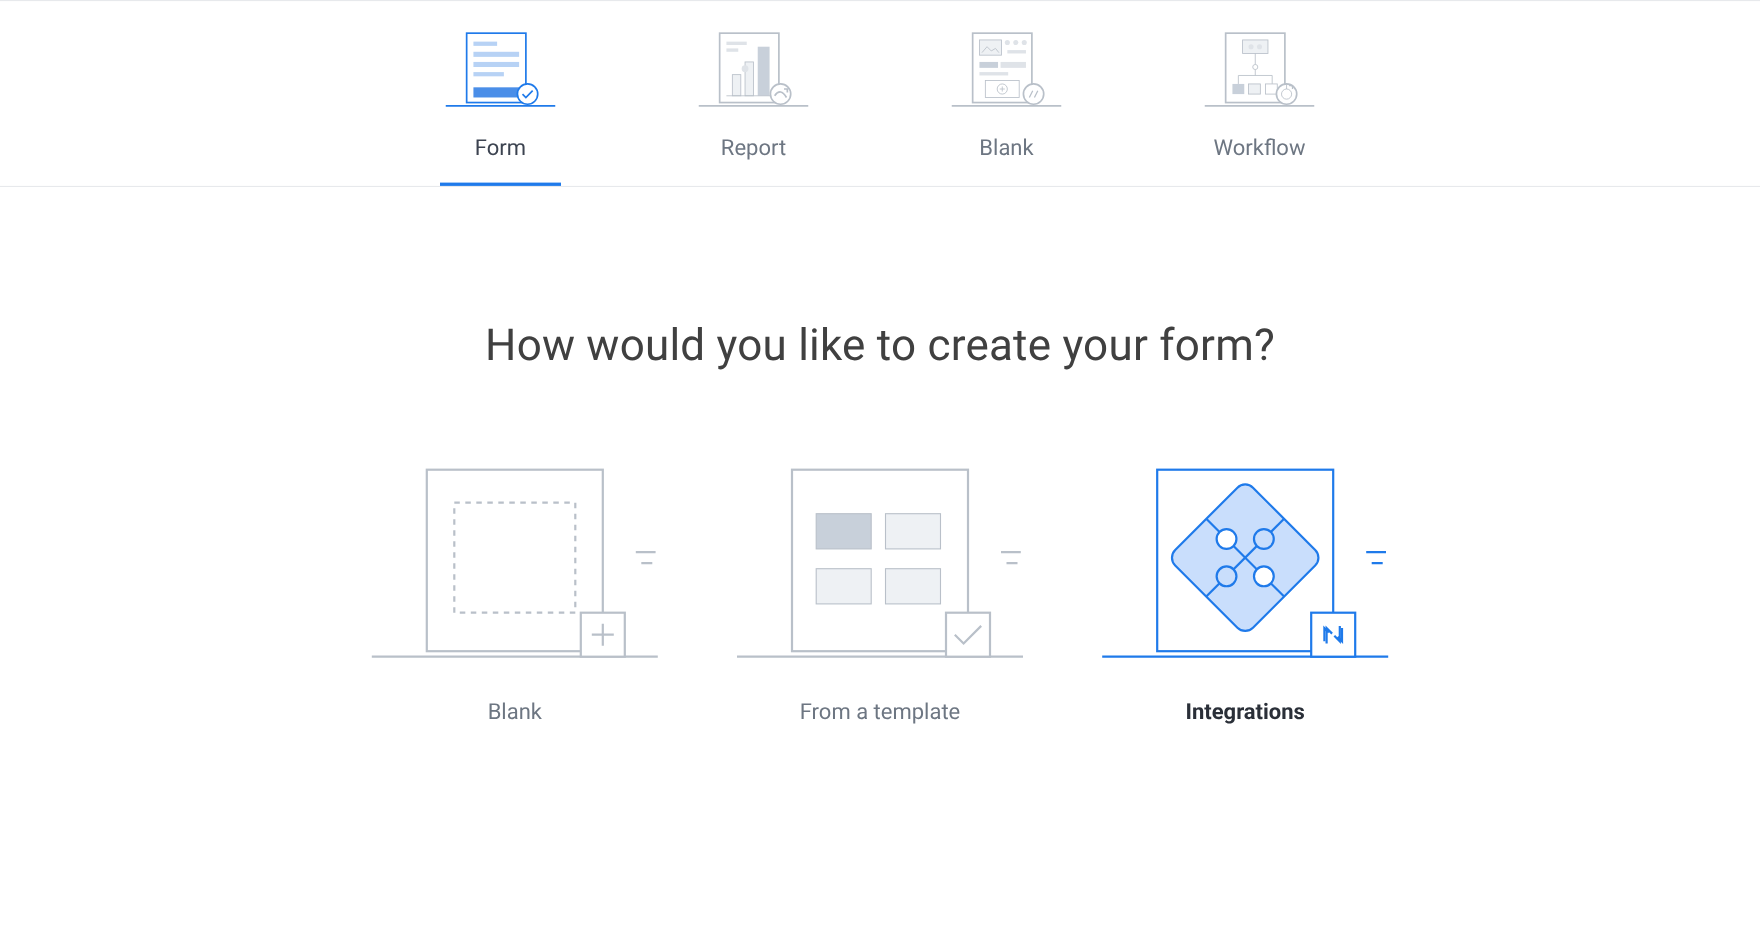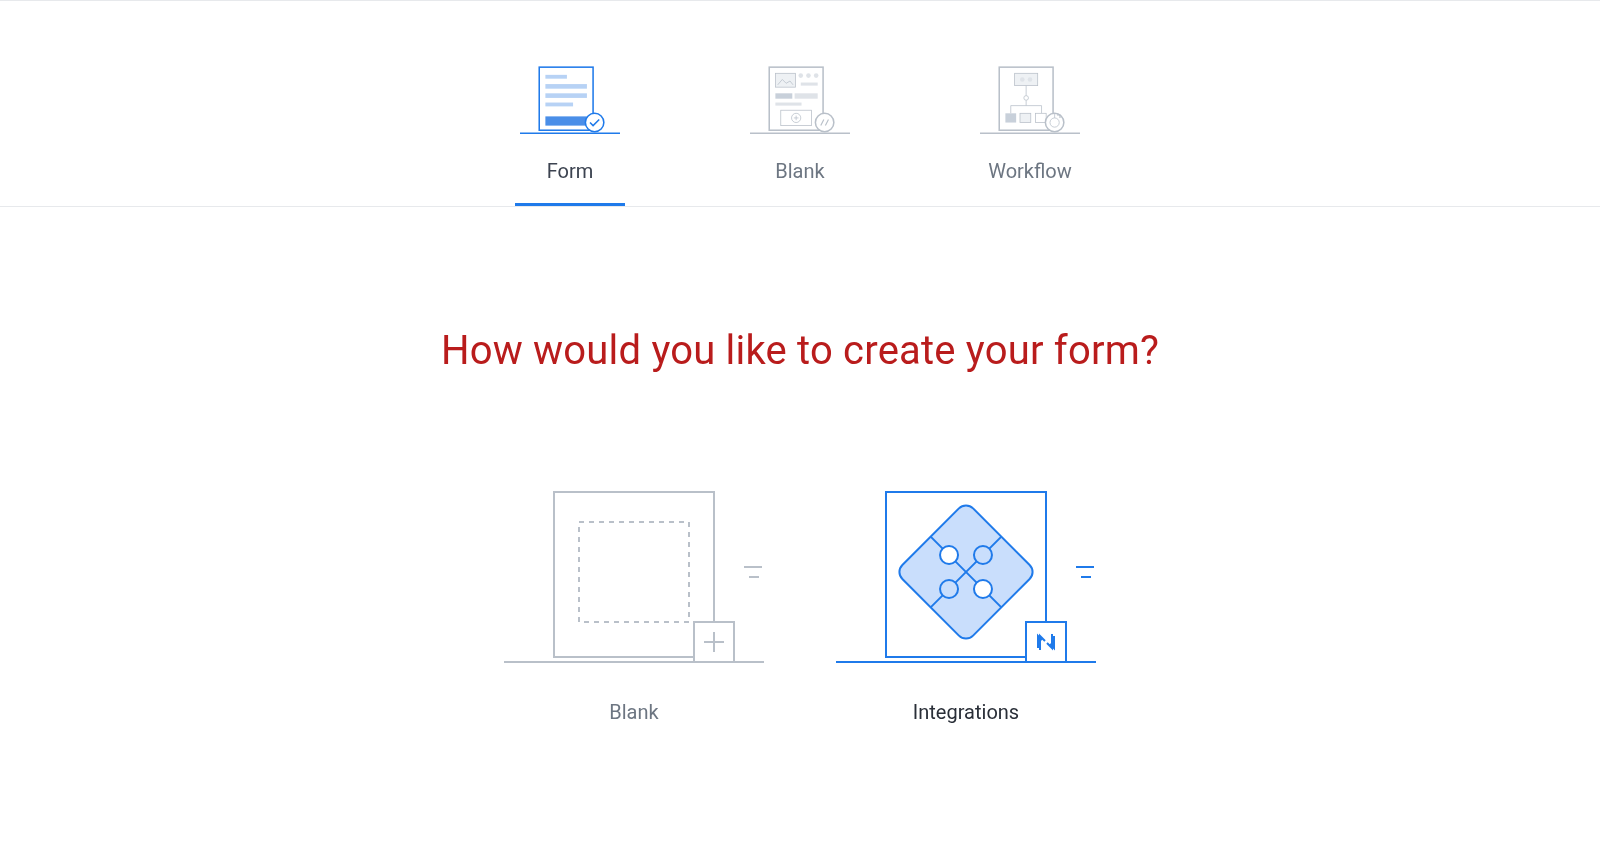--- a/index.html
+++ b/index.html
@@ -7,21 +7,21 @@
     font-family: -apple-system, BlinkMacSystemFont, "Segoe UI", Roboto, Helvetica, Arial, sans-serif;
     background: #fff;
     color: #333;
     width: 1600px;
     height: 850px;
     overflow: hidden;
   }
   .topbar {
     border-top: 1px solid #e7e9ec;
     border-bottom: 1px solid #e7e9ec;
-    height: 207px;
+    height: 170px;
     display: flex;
     justify-content: center;
     align-items: flex-end;
     gap: 120px;
     padding-bottom: 0;
   }
   .tab {
     display: flex;
     flex-direction: column;
     align-items: center;
@@ -39,45 +39,45 @@
   }
   .tab.active .label { color: #3c4350; }
   .tab svg { width: 100px; height: 80px; display:block; }
 
   .content {
     padding-top: 120px;
     text-align: center;
   }
   .heading {
     font-size: 40px;
-    color: #b91c1c;
+    color: #404040;
     font-weight: 400;
     letter-spacing: 0.2px;
-    margin-bottom: 108px;
+    margin-bottom: 80px;
   }
   .options {
     display: flex;
     justify-content: center;
     gap: 52px;
   }
   .option {
     width: 280px;
     cursor: pointer;
     display: flex;
     flex-direction: column;
     align-items: center;
   }
   .option svg { width: 280px; height: 190px; display:block; }
   .option .label {
     margin-top: 28px;
     font-size: 20px;
     color: #6d7682;
     font-weight: 400;
   }
-  .option.highlight .label { color: #2a2f38; font-weight: 400; }
+  .option.highlight .label { color: #2a2f38; font-weight: 700; }
 </style>
 </head>
 <body>
 
 <div class="topbar">
 
   <div class="tab active">
     <span>
       <svg viewBox="0 0 130 100">
         <line x1="0" y1="92" x2="130" y2="92" stroke="#1f7aea" stroke-width="2"></line>
@@ -87,20 +87,39 @@
         <rect x="33" y="40" width="54" height="6" fill="#b7d2f5"></rect>
         <rect x="33" y="52" width="36" height="5" fill="#b7d2f5"></rect>
         <rect x="33" y="70" width="54" height="12" fill="#4a8ee8"></rect>
         <circle cx="97" cy="78" r="12" fill="#fff" stroke="#1f7aea" stroke-width="2"></circle>
         <path d="M91 78 l4 4 l8 -8" fill="none" stroke="#1f7aea" stroke-width="2"></path>
       </svg>
     </span>
     <span class="label">Form</span>
   </div>
 
+  <div class="tab">
+    <span>
+      <svg viewBox="0 0 130 100">
+        <line x1="0" y1="92" x2="130" y2="92" stroke="#b9c0c9" stroke-width="2"></line>
+        <rect x="25" y="6" width="70" height="82" fill="#fff" stroke="#b9c0c9" stroke-width="2"></rect>
+        <rect x="33" y="16" width="24" height="4" fill="#dfe3e8"></rect>
+        <rect x="33" y="24" width="14" height="4" fill="#dfe3e8"></rect>
+        <rect x="40" y="55" width="10" height="25" fill="#eef1f4" stroke="#b9c0c9"></rect>
+        <rect x="55" y="40" width="10" height="40" fill="#eef1f4" stroke="#b9c0c9"></rect>
+        <circle cx="55" cy="48" r="4" fill="#dfe3e8"></circle>
+        <rect x="70" y="22" width="14" height="58" fill="#c8d0da"></rect>
+        <line x1="33" y1="80" x2="88" y2="80" stroke="#b9c0c9" stroke-width="1"></line>
+        <circle cx="97" cy="78" r="12" fill="#fff" stroke="#b9c0c9" stroke-width="2"></circle>
+        <path d="M90 80 q7 -10 14 2" fill="none" stroke="#b9c0c9" stroke-width="2"></path>
+        <path d="M101 72 l4 0 l0 4" fill="none" stroke="#b9c0c9" stroke-width="2"></path>
+      </svg>
+    </span>
+    <span class="label">Report</span>
+  </div>
 
   <div class="tab">
     <span>
       <svg viewBox="0 0 130 100">
         <line x1="0" y1="92" x2="130" y2="92" stroke="#b9c0c9" stroke-width="2"></line>
         <rect x="25" y="6" width="70" height="82" fill="#fff" stroke="#b9c0c9" stroke-width="2"></rect>
         <rect x="33" y="14" width="26" height="18" fill="#eef1f4" stroke="#b9c0c9"></rect>
         <path d="M36 29 l6 -7 l5 5 l5 -3 l4 5" fill="none" stroke="#b9c0c9"></path>
         <circle cx="66" cy="17" r="3" fill="#dfe3e8"></circle>
         <circle cx="76" cy="17" r="3" fill="#dfe3e8"></circle>
@@ -162,20 +181,37 @@
           <line x1="210" y1="160" x2="230" y2="160" stroke="#b9c0c9" stroke-width="2"></line>
           <line x1="220" y1="150" x2="220" y2="170" stroke="#b9c0c9" stroke-width="2"></line>
           <line x1="250" y1="85" x2="268" y2="85" stroke="#b9c0c9" stroke-width="2"></line>
           <line x1="255" y1="95" x2="265" y2="95" stroke="#b9c0c9" stroke-width="2"></line>
         </svg>
       </span>
       <span class="label">Blank</span>
     </div>
 
 
+    <div class="option">
+      <span>
+        <svg viewBox="0 0 280 190">
+          <line x1="10" y1="180" x2="270" y2="180" stroke="#b9c0c9" stroke-width="2"></line>
+          <rect x="60" y="10" width="160" height="165" fill="#fff" stroke="#b9c0c9" stroke-width="2"></rect>
+          <rect x="82" y="50" width="50" height="32" fill="#c8d0da" stroke="#b9c0c9"></rect>
+          <rect x="145" y="50" width="50" height="32" fill="#eef1f4" stroke="#b9c0c9"></rect>
+          <rect x="82" y="100" width="50" height="32" fill="#eef1f4" stroke="#b9c0c9"></rect>
+          <rect x="145" y="100" width="50" height="32" fill="#eef1f4" stroke="#b9c0c9"></rect>
+          <rect x="200" y="140" width="40" height="40" fill="#fff" stroke="#b9c0c9" stroke-width="2"></rect>
+          <path d="M208 160 l8 8 l16 -16" fill="none" stroke="#b9c0c9" stroke-width="2"></path>
+          <line x1="250" y1="85" x2="268" y2="85" stroke="#b9c0c9" stroke-width="2"></line>
+          <line x1="255" y1="95" x2="265" y2="95" stroke="#b9c0c9" stroke-width="2"></line>
+        </svg>
+      </span>
+      <span class="label">From a template</span>
+    </div>
 
     <div class="option highlight">
       <span>
         <svg viewBox="0 0 280 190">
           <line x1="10" y1="180" x2="270" y2="180" stroke="#1f7aea" stroke-width="2"></line>
           <rect x="60" y="10" width="160" height="165" fill="#fff" stroke="#1f7aea" stroke-width="2"></rect>
           <g transform="translate(140,90) rotate(45)">
             <rect x="-50" y="-50" width="100" height="100" rx="10" fill="#c9defc" stroke="#1f7aea" stroke-width="2"></rect>
             <line x1="-50" y1="0" x2="50" y2="0" stroke="#1f7aea" stroke-width="2"></line>
             <line x1="0" y1="-50" x2="0" y2="50" stroke="#1f7aea" stroke-width="2"></line>

